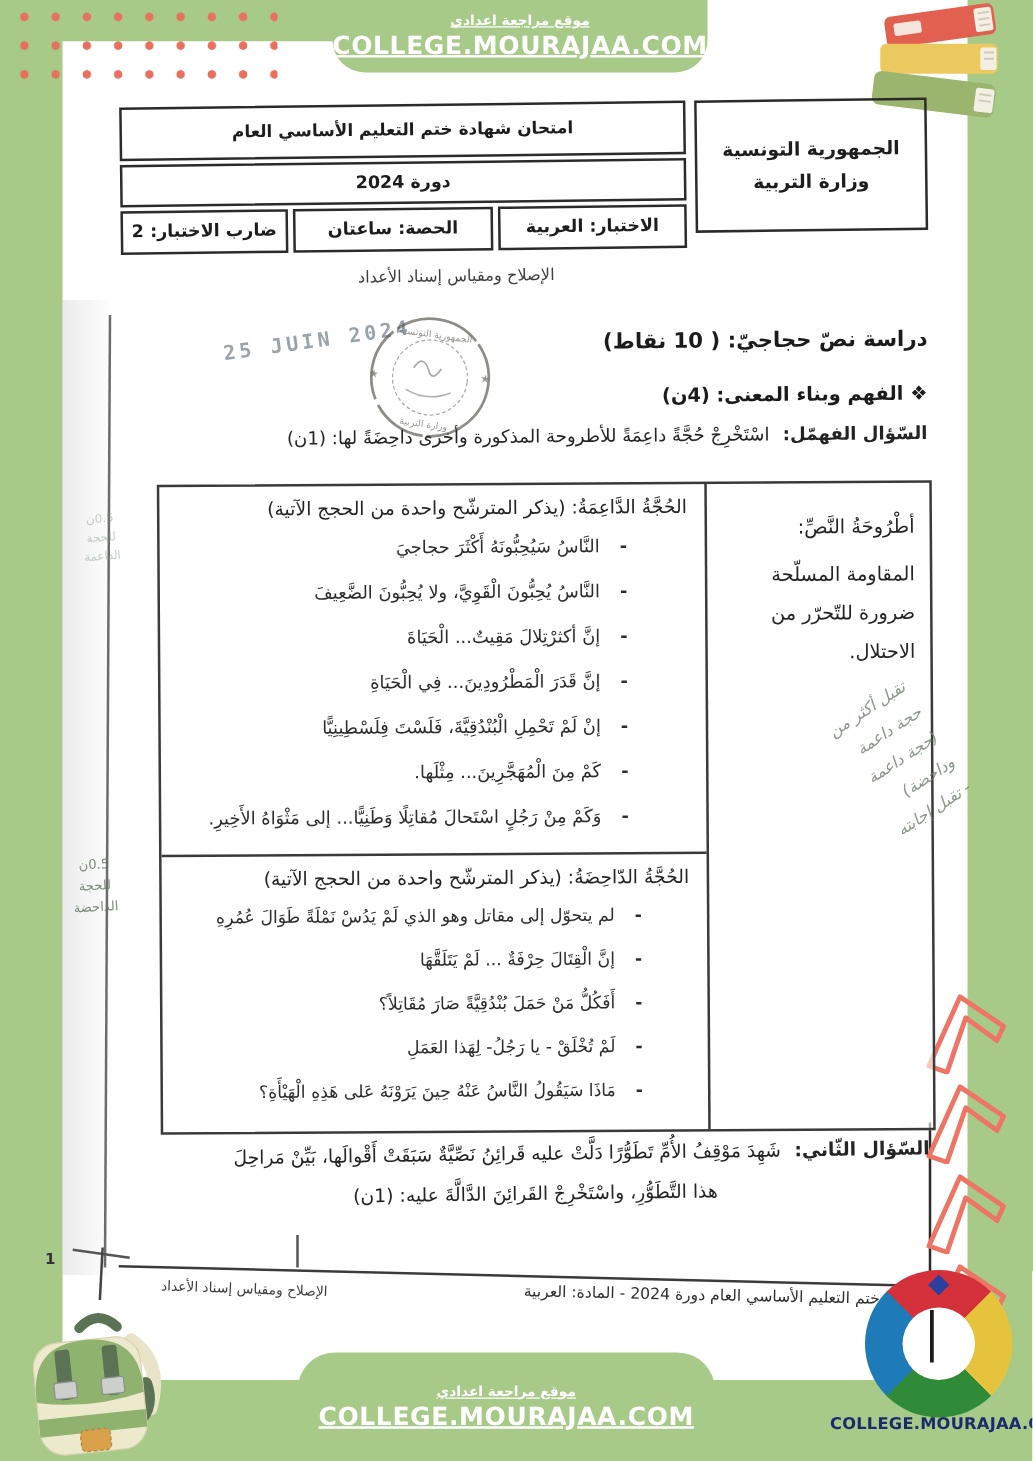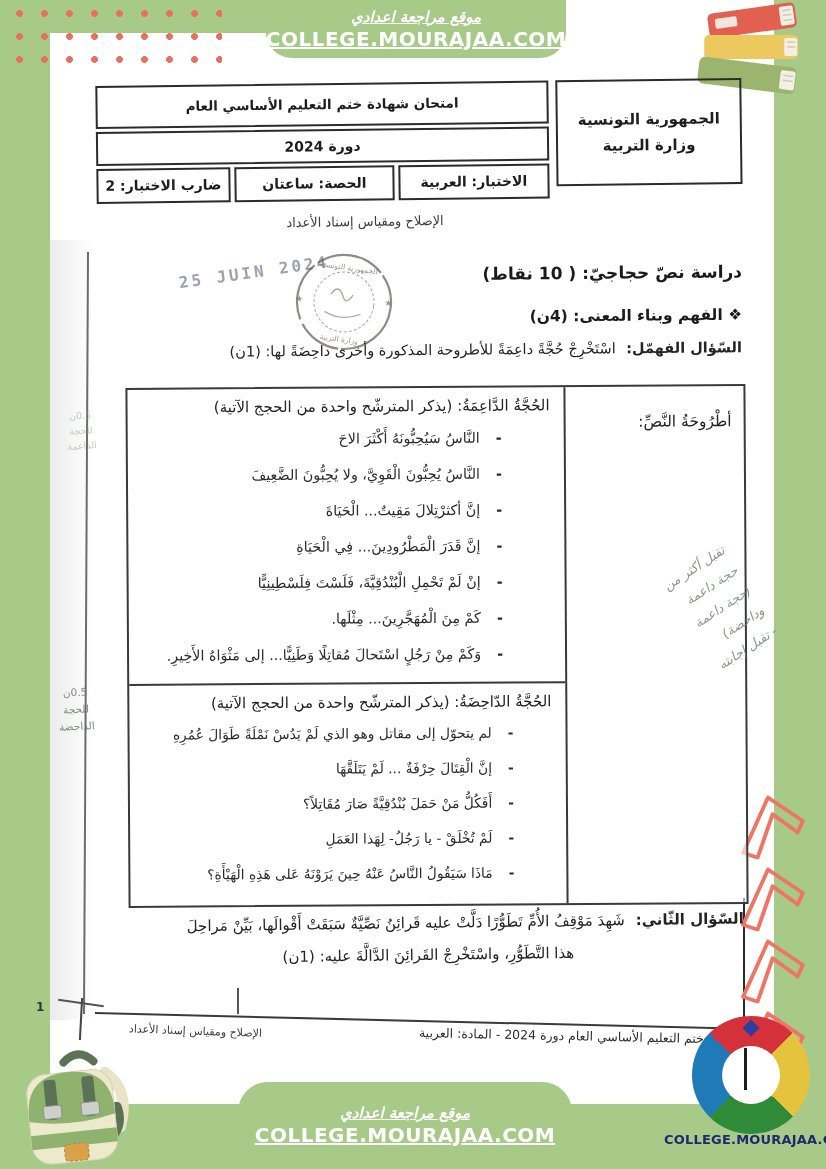--- a/index.html
+++ b/index.html
@@ -10,21 +10,21 @@
   
   .strip-left{left:0;top:0;width:50px;height:1169px;background:#a7ca88;z-index:1;}
   .strip-right{right:0;top:0;width:52px;height:1169px;background:#a7ca88;z-index:1;}
   .topleft-band{left:0;top:0;width:292px;height:33px;background:#a7ca88;z-index:1;}
   .dots-pattern{left:0;top:0;width:222px;height:64px;z-index:2;
     background-image:radial-gradient(circle,#e8705e 3.1px,rgba(0,0,0,0) 3.7px);
     background-size:25px 23px;background-position:7px 2px;}
   .top-banner{left:266px;top:0;width:300px;height:58px;background:#a7ca88;
     border-radius:0 0 26px 26px;z-index:2;display:flex;flex-direction:column;
     align-items:center;justify-content:center;gap:1px;color:#ffffff;}
-  .banner-ar{font-size:15px;font-weight:bold;text-decoration:underline;font-style:italic;}
+  .banner-ar{font-size:11px;font-weight:bold;text-decoration:underline;}
   .banner-url{font-size:20px;font-weight:bold;text-decoration:underline;letter-spacing:.5px;}
   .bottom-band{left:0;top:1104px;width:826px;height:65px;background:#a7ca88;z-index:2;}
   .bottom-bump{left:238px;top:1082px;width:334px;height:87px;background:#a7ca88;
     border-radius:30px 30px 0 0;z-index:3;display:flex;flex-direction:column;
     align-items:center;justify-content:center;gap:1px;color:#fff;}
   .chevrons{left:726px;top:788px;z-index:2;display:flex;flex-direction:column;gap:2px;}
   .chevrons svg{transform:rotate(-5deg);}
   .books{left:686px;top:2px;z-index:3;}
   .backpack{left:8px;top:1046px;z-index:4;}
   .logo{left:692px;top:1016px;width:118px;height:118px;z-index:5;}
@@ -199,27 +199,28 @@
     <span>الفهم وبناء المعنى: (4ن)</span>
   </div>
   <div class="abs q1 doc">
     <span class="qlabel">السّؤال الفهمّل:</span>
     <span>اسْتَخْرِجْ حُجَّةً داعِمَةً للأطروحة المذكورة وأخرى داحِضَةً لها: (1ن)</span>
   </div>
 
   <div class="abs arg-table">
     <div class="thesis-col">
       <p class="thesis-label">أطْرُوحَةُ النَّصِّ:</p>
+      <p class="thesis-text">المقاومة المسلّحة ضرورة للتّحرّر من الاحتلال.</p>
     </div>
     <div class="args-col">
       <div class="sup-section">
         <div class="arg-heading">الحُجَّةُ الدَّاعِمَةُ: (يذكر المترشّح واحدة من الحجج الآتية)</div>
         <ul class="arg-list">
 
-            <li><span class="dash">-</span><span>النَّاسُ سَيُحِبُّونَهُ أَكْثَرَ الاحَ</span></li>
+            <li><span class="dash">-</span><span>النَّاسُ سَيُحِبُّونَهُ أَكْثَرَ حجاجيَ</span></li>
 
             <li><span class="dash">-</span><span>النَّاسُ يُحِبُّونَ الْقَوِيَّ، ولا يُحِبُّونَ الضَّعِيفَ</span></li>
 
             <li><span class="dash">-</span><span>إنَّ أكثرْتِلالَ مَقِيتٌ... الْحَيَاةَ</span></li>
 
             <li><span class="dash">-</span><span>إنَّ قَدَرَ الْمَطْرُودِينَ... فِي الْحَيَاةِ</span></li>
 
             <li><span class="dash">-</span><span>إنْ لَمْ تَحْمِلِ الْبُنْدُقِيَّةَ، فَلَسْتَ فِلَسْطِينِيًّا</span></li>
 
             <li><span class="dash">-</span><span>كَمْ مِنَ الْمُهَجَّرِينَ... مِثْلَها.</span></li>

